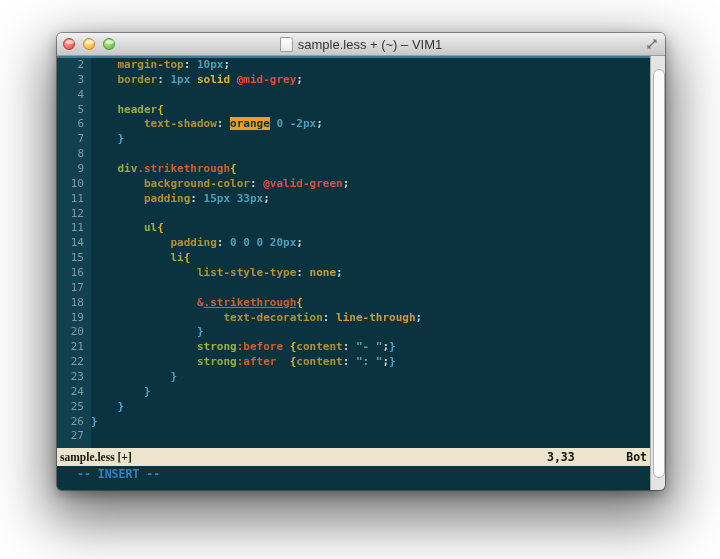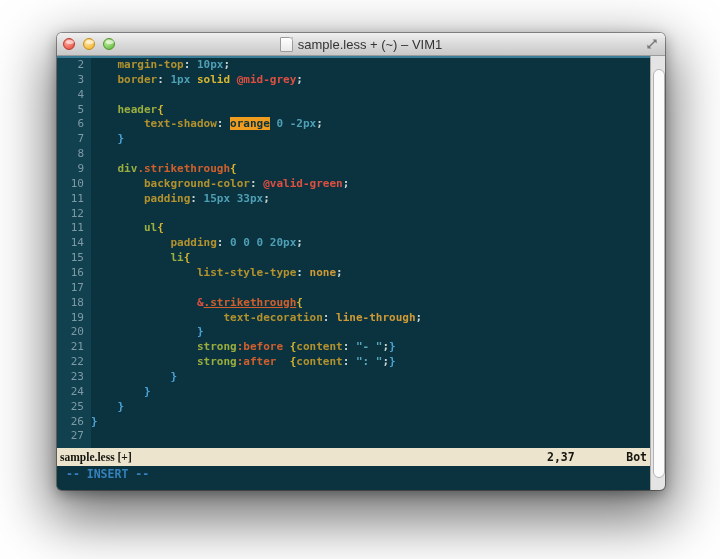--- a/index.html
+++ b/index.html
@@ -43,21 +43,21 @@
   
   .statusbar{flex:0 0 18px;height:18px;background:var(--status-bg);color:var(--status-fg);
              font-family:"DejaVu Sans Mono",monospace;font-size:11.5px;font-weight:bold;
              position:relative;line-height:18px;margin-right:15px;}
   .status-file{position:absolute;left:3px;top:0;font-family:Liberation Serif, serif;}
   .status-ruler{position:absolute;left:490px;top:0;}
   .status-pos{position:absolute;right:3px;top:0;}
   
   .cmdline{flex:0 0 24px;height:24px;background:var(--editor-bg);
            font-family:"DejaVu Sans Mono",monospace;font-size:11.5px;font-weight:bold;
-           color:var(--insert-fg);line-height:16px;padding-left:9px;margin-right:15px;
+           color:var(--insert-fg);line-height:16px;padding-left:20px;margin-right:15px;
            box-sizing:border-box;}
   
   .scrollbar{position:absolute;right:0;top:0;bottom:0;width:15px;
              background:var(--scroll-track);border-left:1px solid #ababab;box-sizing:border-box;}
   .scroll-thumb{position:absolute;left:2px;width:10px;top:13px;bottom:12px;
                 background:var(--scroll-thumb);border:1px solid #b3b3b3;border-radius:6px;}
 </style>
 </head>
 <body>
 
@@ -108,21 +108,21 @@
           <div class="code-row"><div class="gutter-cell">22</div><div class="code-cell"><span style="color: rgb(198, 211, 212);">                </span><span style="color: rgb(154, 173, 63);">strong</span><span style="color: rgb(208, 95, 46);">:after</span><span style="color: rgb(198, 211, 212);">  </span><span style="color: rgb(217, 182, 47);">{</span><span style="color: rgb(179, 146, 46);">content</span><span style="color: rgb(198, 211, 212);">: </span><span style="color: rgb(87, 166, 187);">": "</span><span style="color: rgb(198, 211, 212);">;</span><span style="color: rgb(77, 163, 214);">}</span></div></div>
           <div class="code-row"><div class="gutter-cell">23</div><div class="code-cell"><span style="color: rgb(198, 211, 212);">            </span><span style="color: rgb(77, 163, 214);">}</span></div></div>
           <div class="code-row"><div class="gutter-cell">24</div><div class="code-cell"><span style="color: rgb(198, 211, 212);">        </span><span style="color: rgb(77, 163, 214);">}</span></div></div>
           <div class="code-row"><div class="gutter-cell">25</div><div class="code-cell"><span style="color: rgb(198, 211, 212);">    </span><span style="color: rgb(77, 163, 214);">}</span></div></div>
           <div class="code-row"><div class="gutter-cell">26</div><div class="code-cell"><span style="color: rgb(77, 163, 214);">}</span></div></div>
           <div class="code-row"><div class="gutter-cell">27</div><div class="code-cell"></div></div>
         </div>
 
       <div class="statusbar">
         <span class="status-file">sample.less [+]</span>
-        <span class="status-ruler">2,37</span>
+        <span class="status-ruler">3,33</span>
         <span class="status-pos">Bot</span>
       </div>
 
       <div class="cmdline">
         <span>-- INSERT --</span>
       </div>
 
       <div class="scrollbar">
         <div class="scroll-thumb"></div>
       </div>

